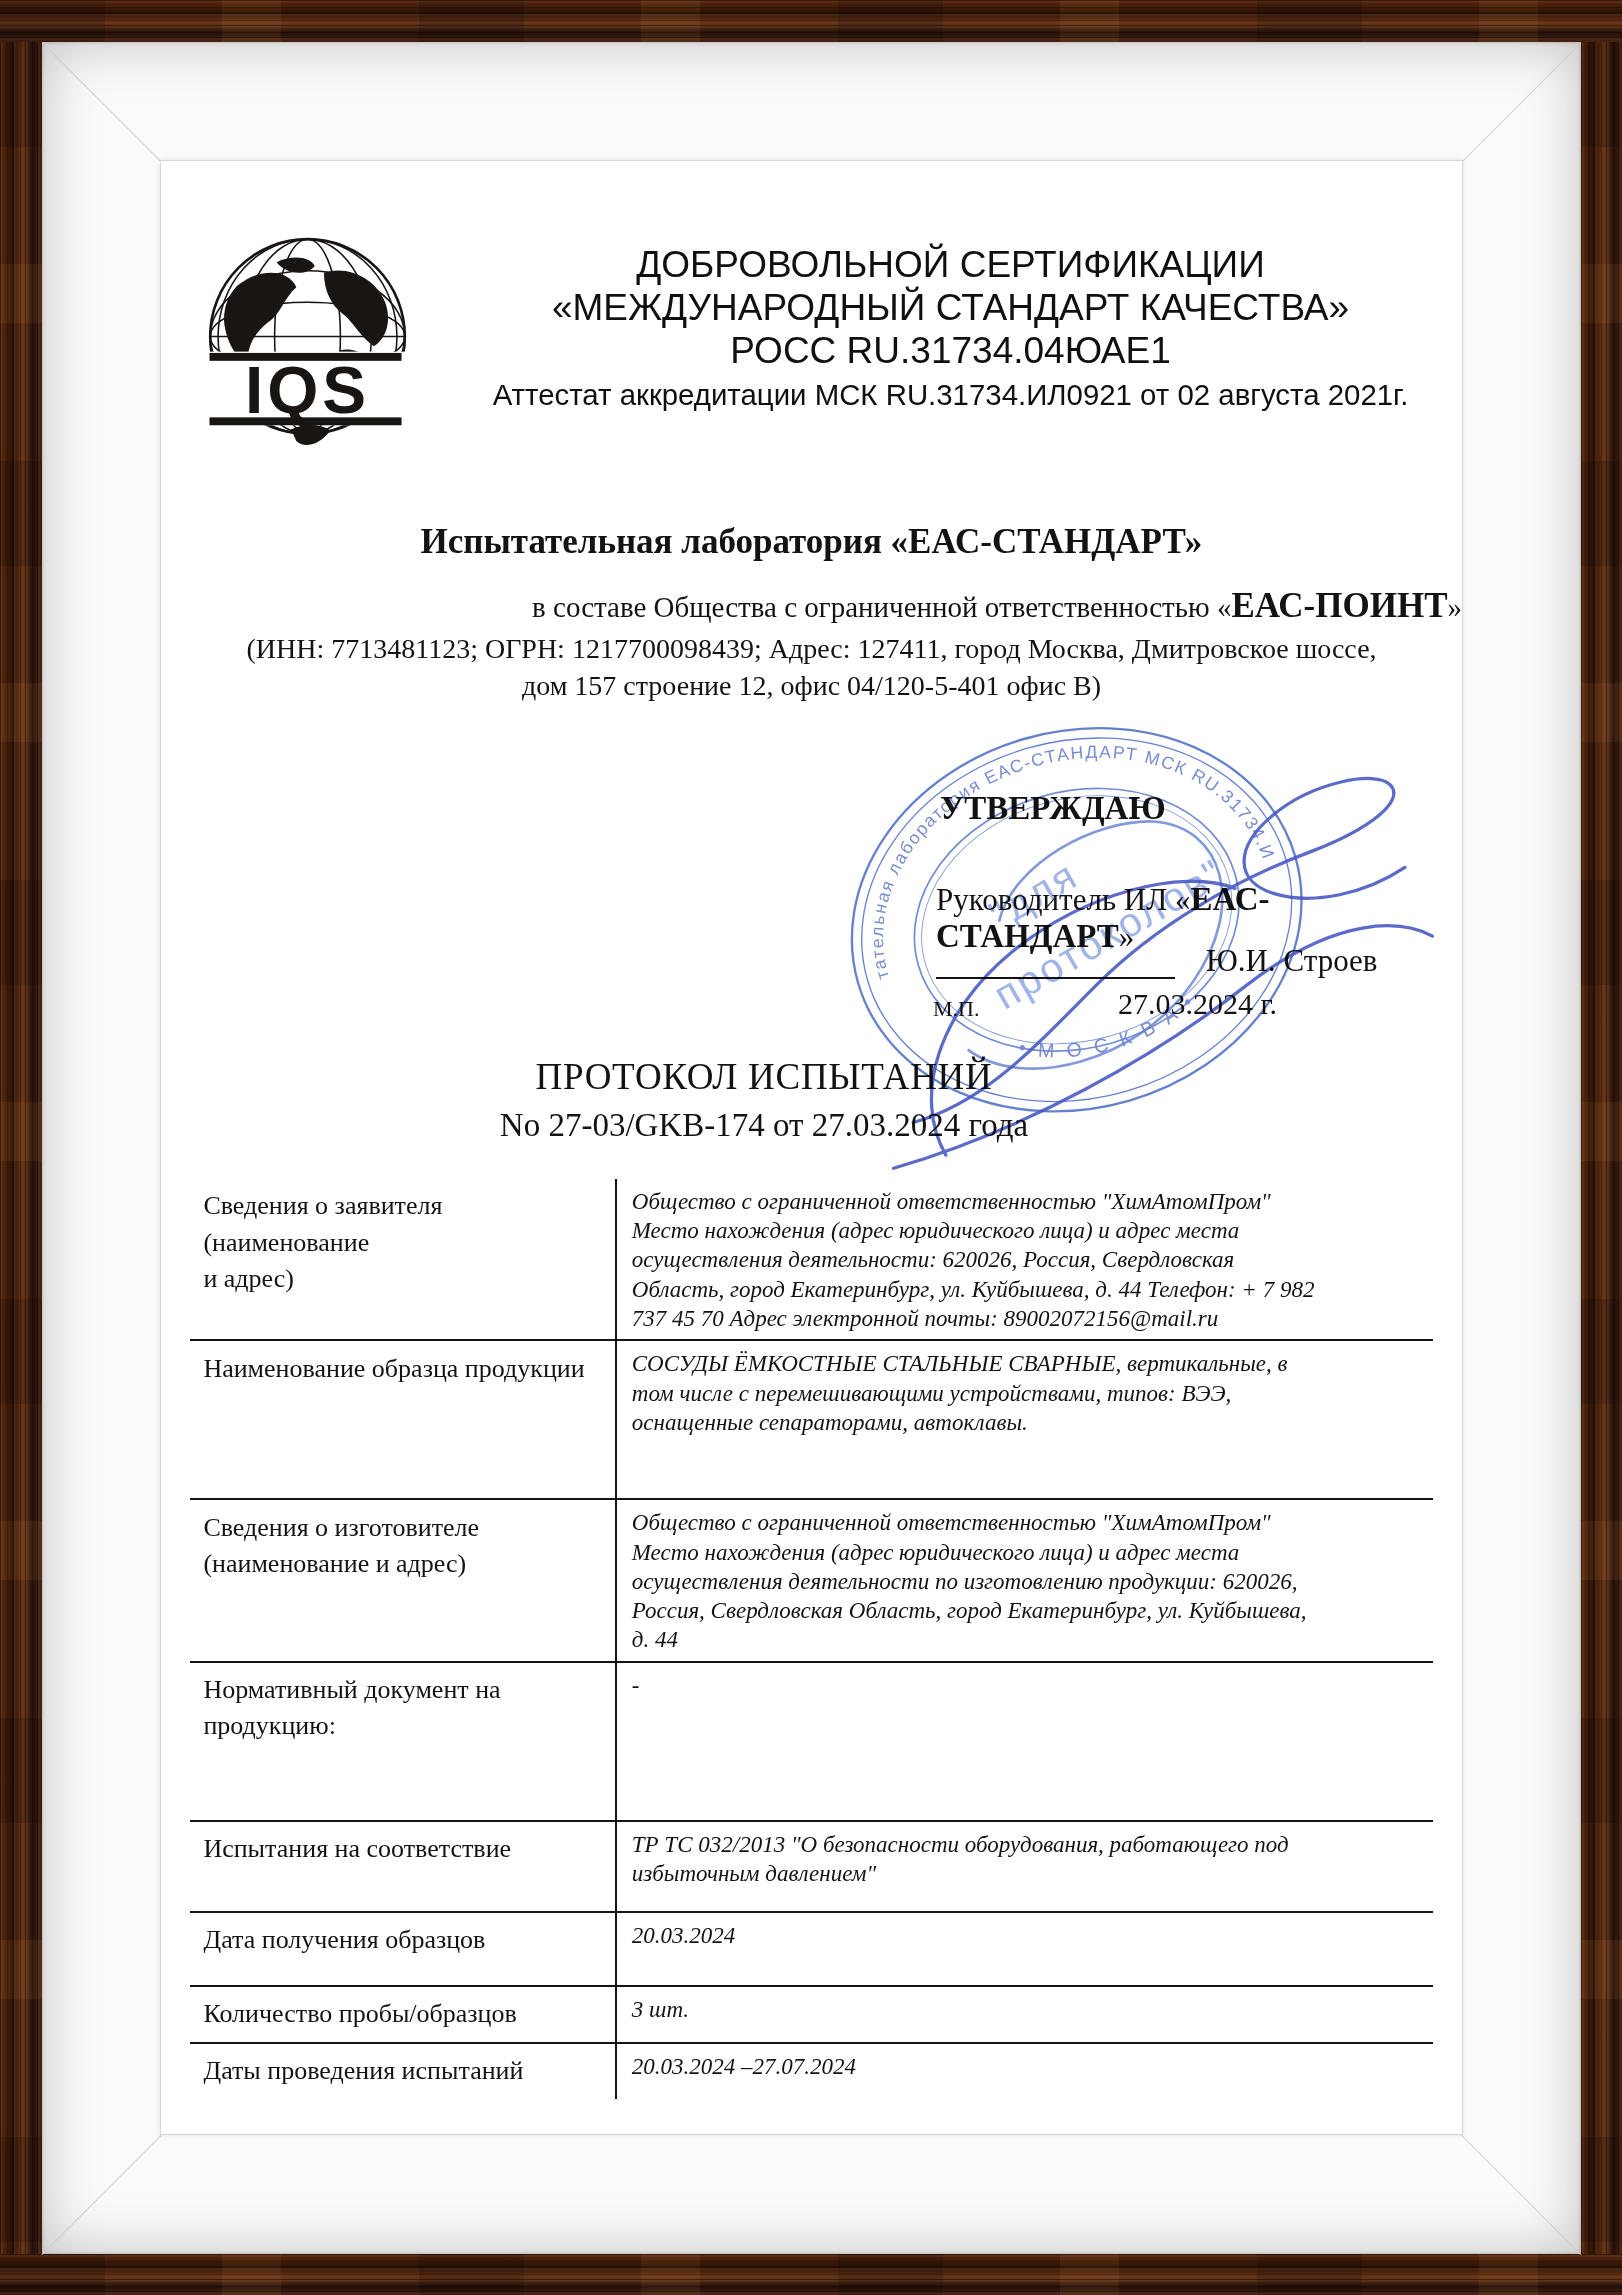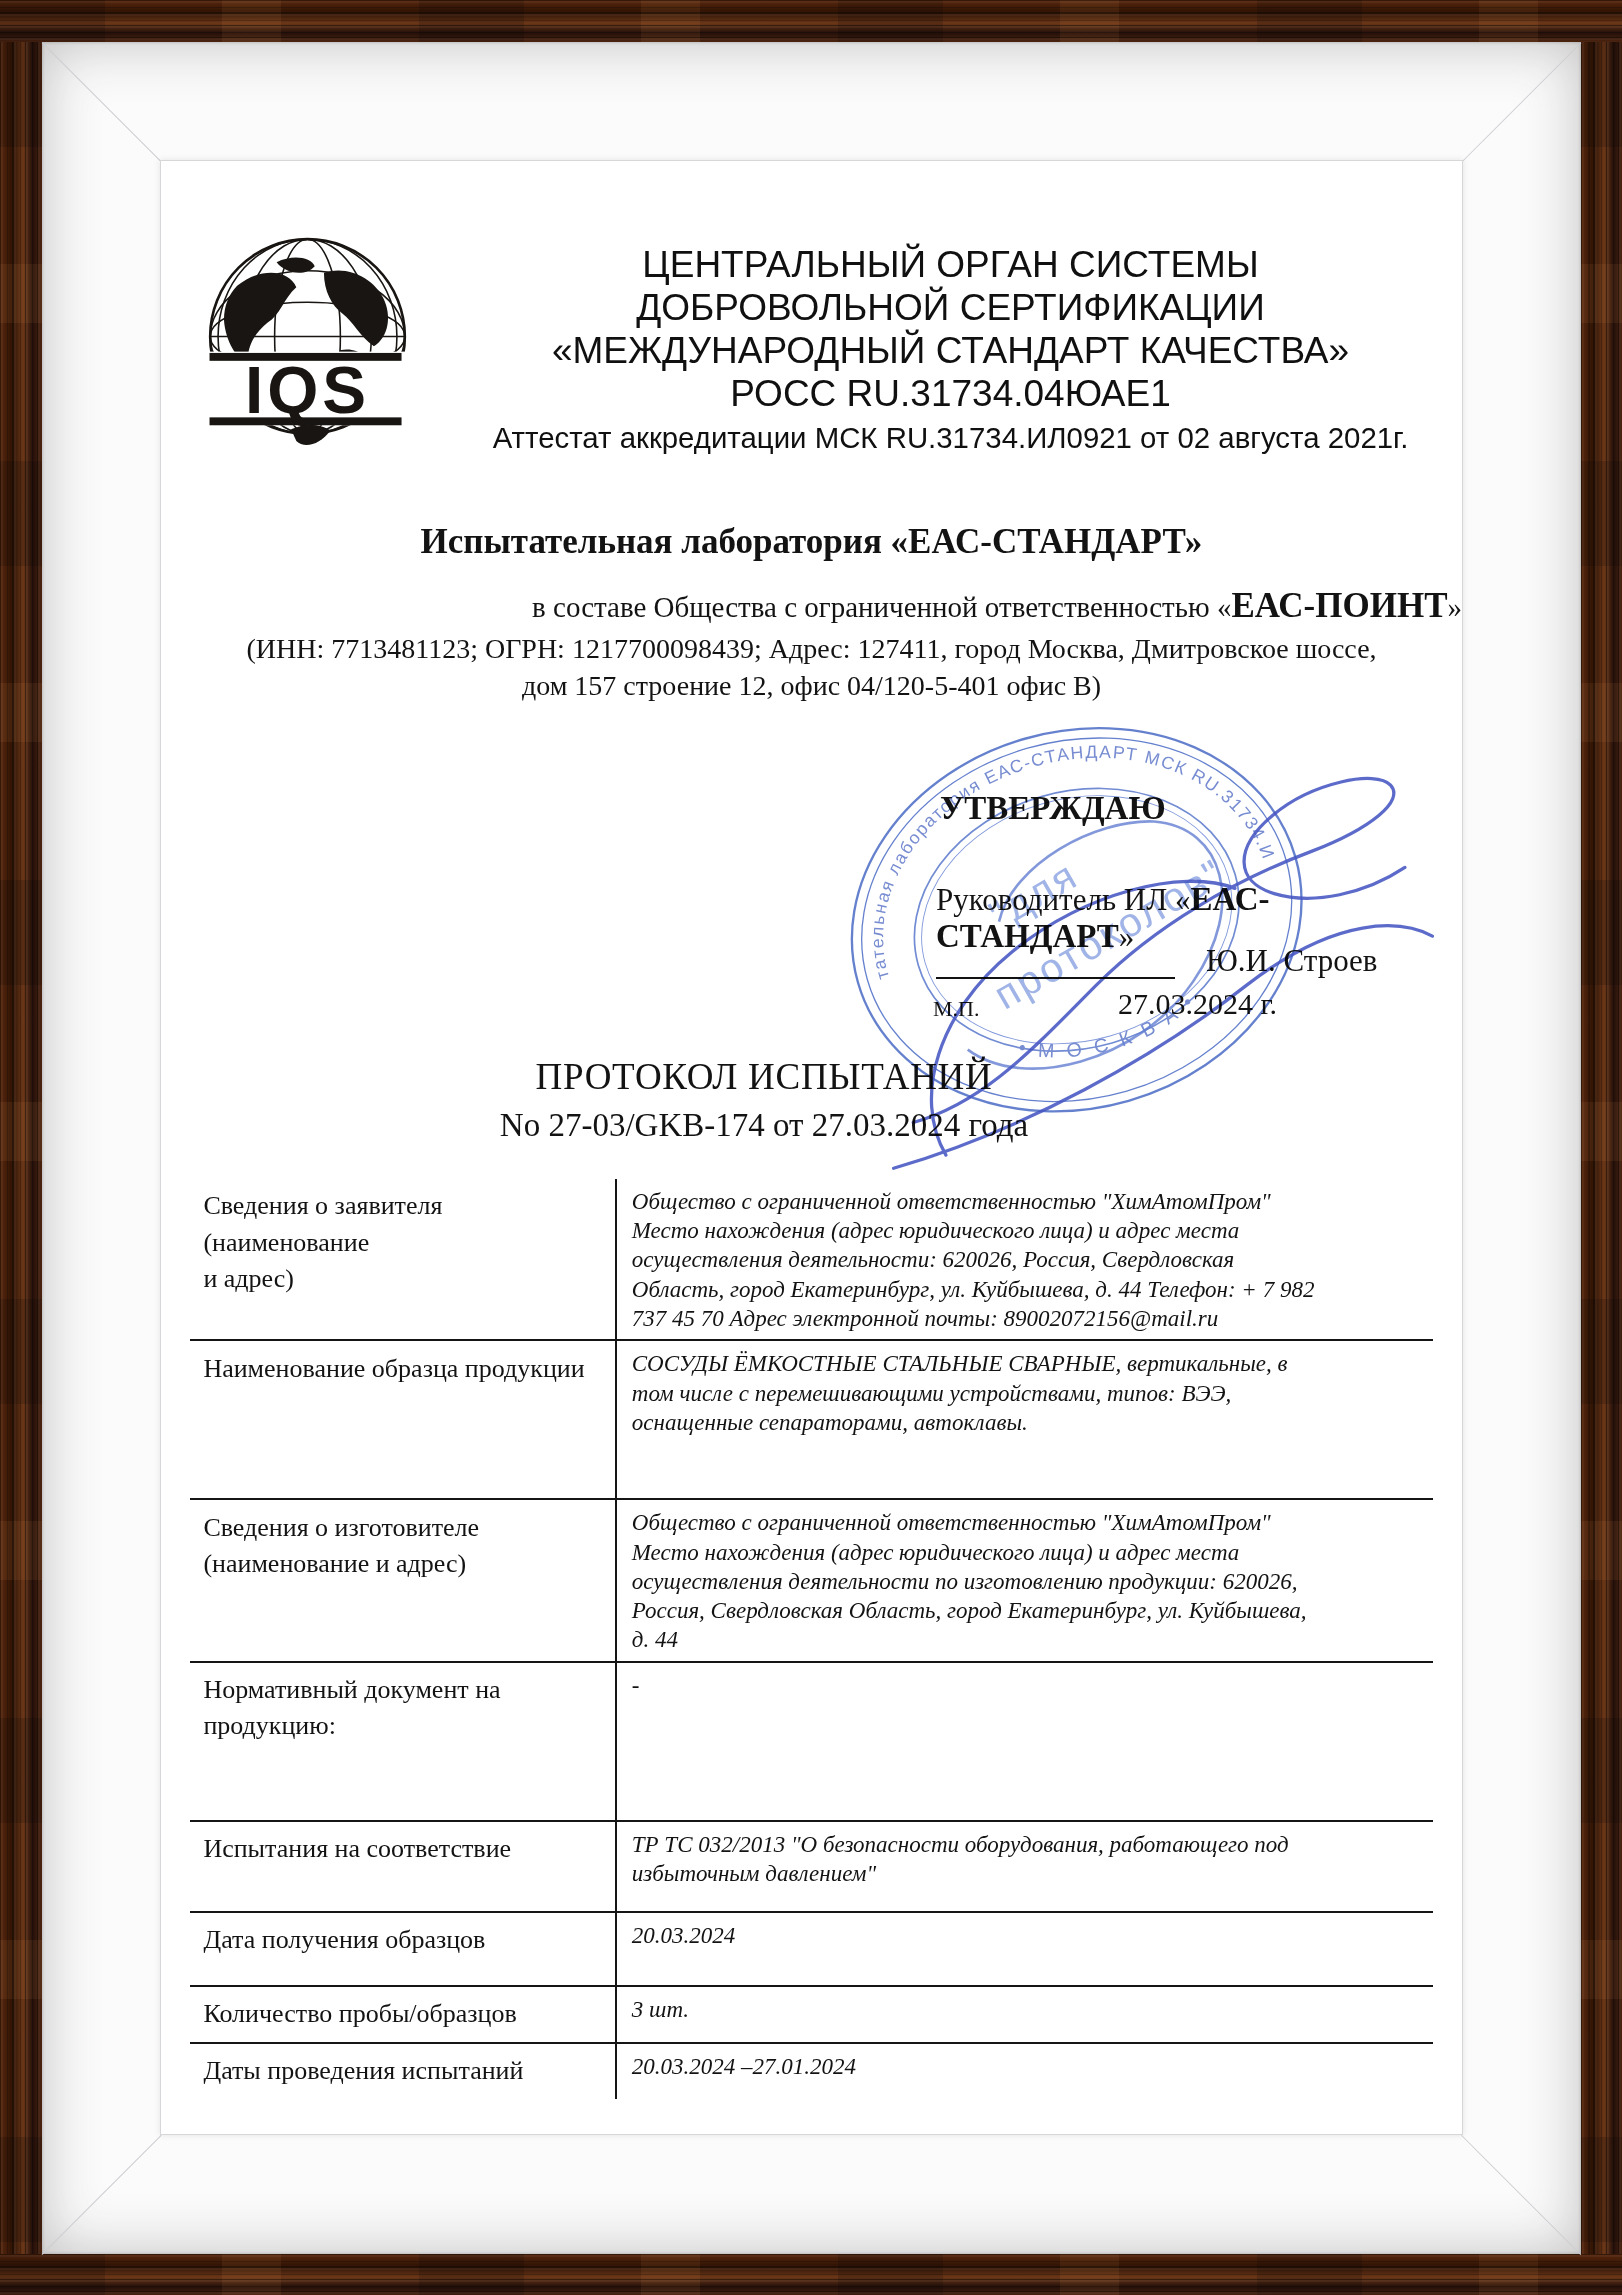--- a/index.html
+++ b/index.html
@@ -123,21 +123,20 @@
       <path d="M214,176 C240,170 262,186 264,212 C256,238 240,252 224,246 C212,226 208,200 214,176 Z" fill="#181512"></path>
       <path d="M96,206 C118,200 134,212 132,232 C124,252 108,262 96,256 C88,236 88,218 96,206 Z" fill="#181512"></path>
       <rect x="8" y="178" width="314" height="112" fill="#ffffff"></rect>
       <rect x="16" y="180" width="292" height="12" fill="#181512"></rect>
       <rect x="16" y="278" width="292" height="12" fill="#181512"></rect>
       <text x="165" y="272" text-anchor="middle" font-family="Liberation Sans, DejaVu Sans, sans-serif" font-weight="900" font-size="100" letter-spacing="6" fill="#181512">IQS</text>
       <path d="M140,296 C162,286 186,288 200,298 C184,320 160,326 148,314 Z" fill="#181512"></path>
     </svg>
 
     <div class="hdr">
-      <div>ЦЕНТРАЛЬНЫЙ ОРГАН СИСТЕМЫ</div>
       <div>ДОБРОВОЛЬНОЙ СЕРТИФИКАЦИИ</div>
       <div>«МЕЖДУНАРОДНЫЙ СТАНДАРТ КАЧЕСТВА»</div>
       <div>РОСС RU.31734.04ЮАЕ1</div>
       <div class="acc">Аттестат аккредитации МСК RU.31734.ИЛ0921 от 02 августа 2021г.</div>
     </div>
 
     <div class="lab-title">Испытательная лаборатория «ЕАС-СТАНДАРТ»</div>
     <div class="lab-member"><span>в составе Общества с ограниченной ответственностью «</span><b>ЕАС-ПОИНТ</b><span>»</span></div>
     <div class="lab-details">
       <div>(ИНН: 7713481123; ОГРН: 1217700098439; Адрес: 127411, город Москва, Дмитровское шоссе,</div>
@@ -223,19 +222,19 @@
       <div class="trow">
         <div class="tlabel">Дата получения образцов</div>
         <div class="tvalue">20.03.2024</div>
       </div>
       <div class="trow">
         <div class="tlabel">Количество пробы/образцов</div>
         <div class="tvalue">3 шт.</div>
       </div>
       <div class="trow">
         <div class="tlabel">Даты проведения испытаний</div>
-        <div class="tvalue">20.03.2024 –27.01.2024</div>
+        <div class="tvalue">20.03.2024 –27.07.2024</div>
       </div>
     </div>
 
   </div>
 </div>
 
 
 </body></html>

